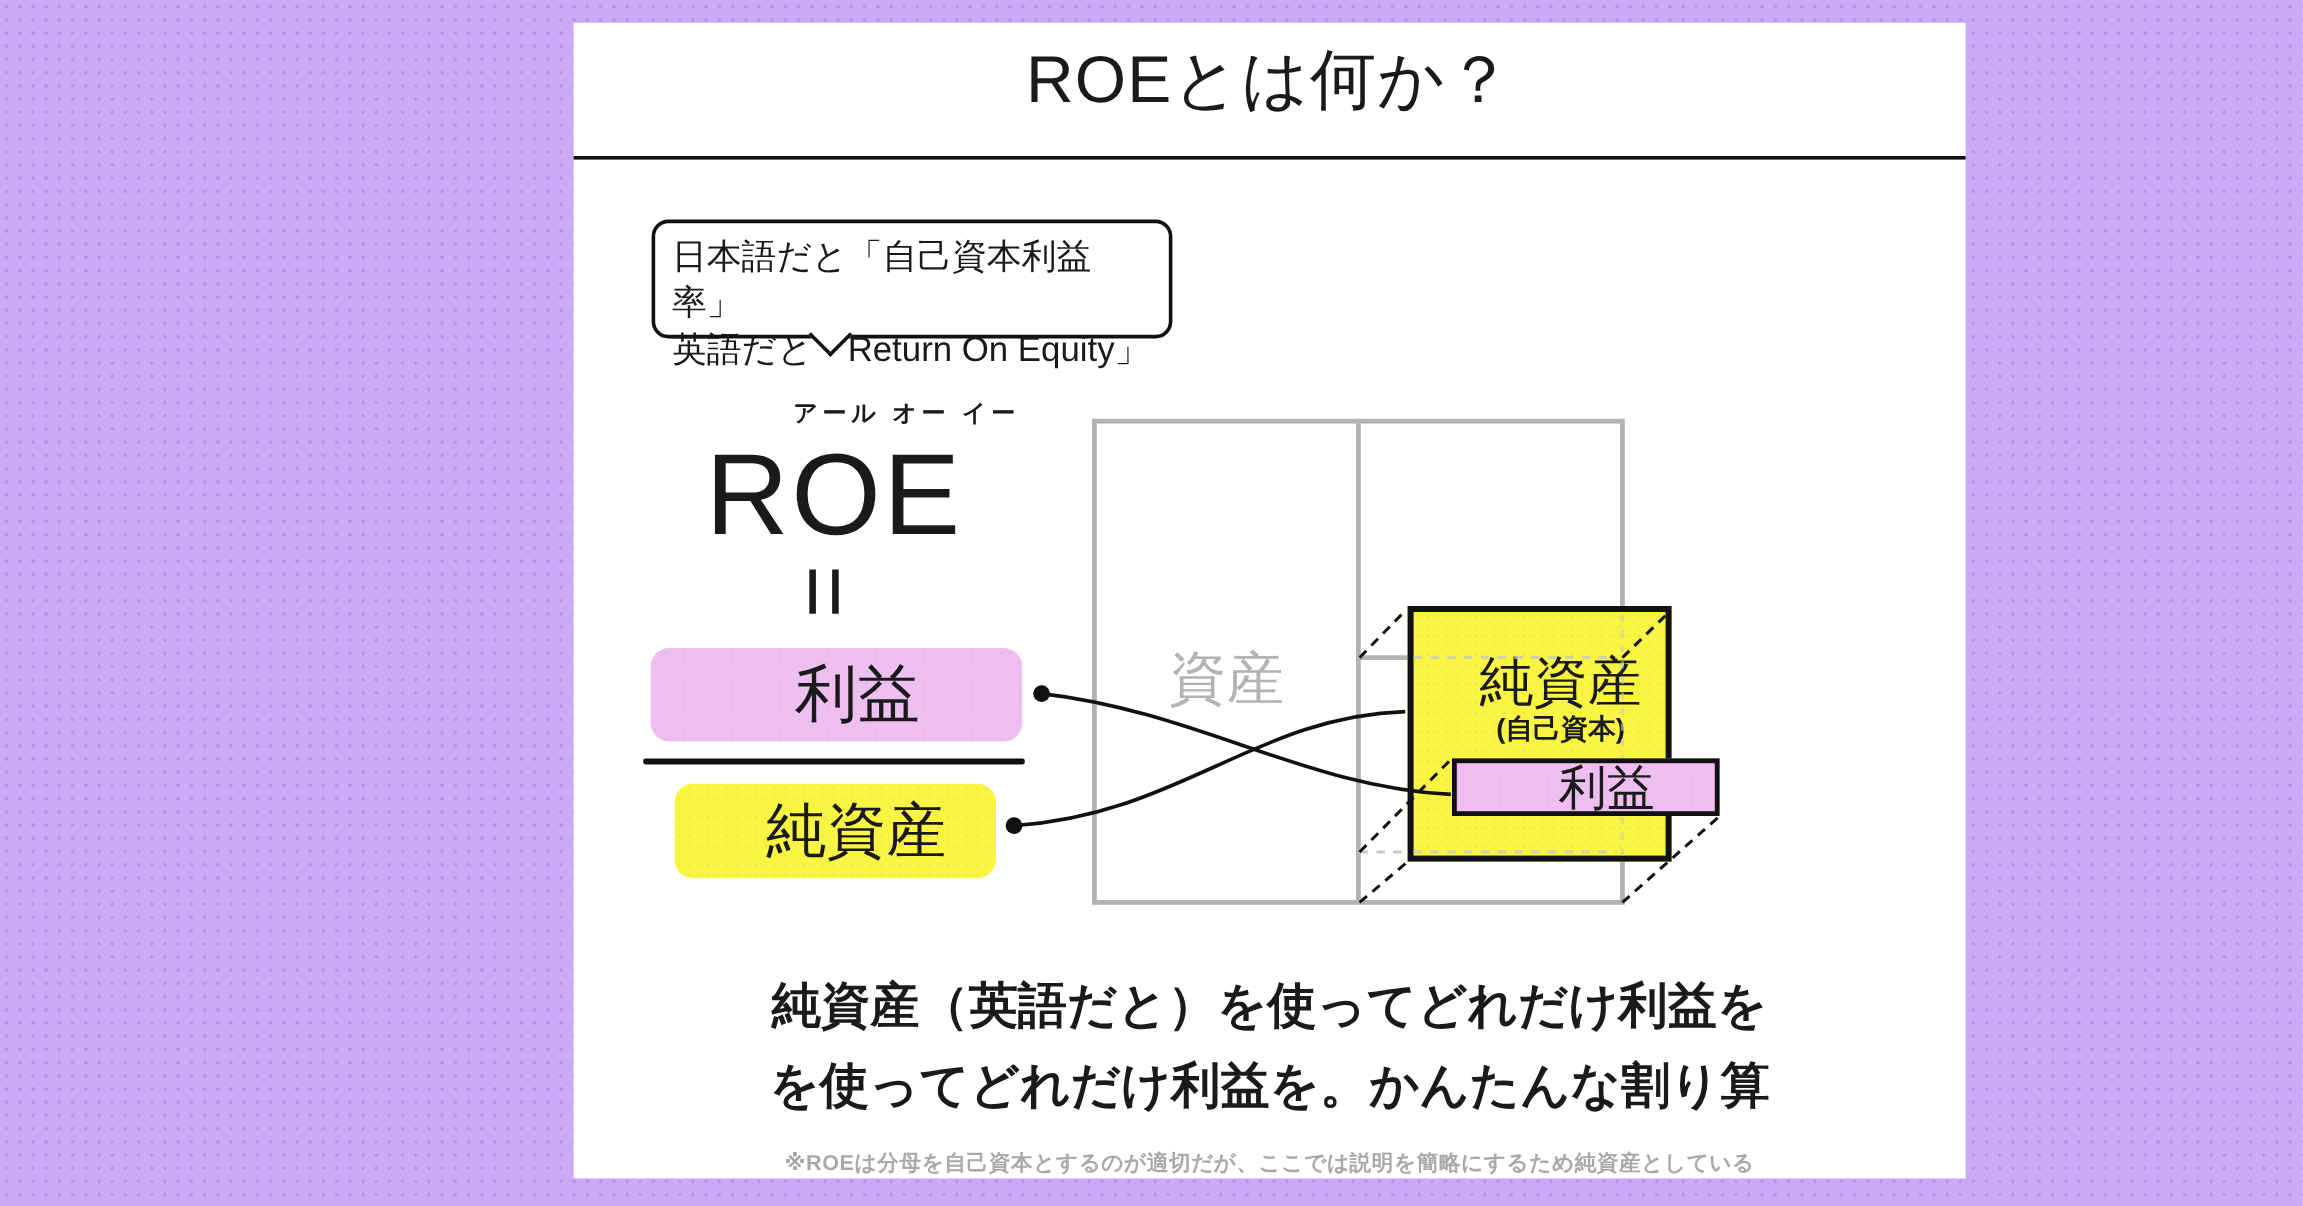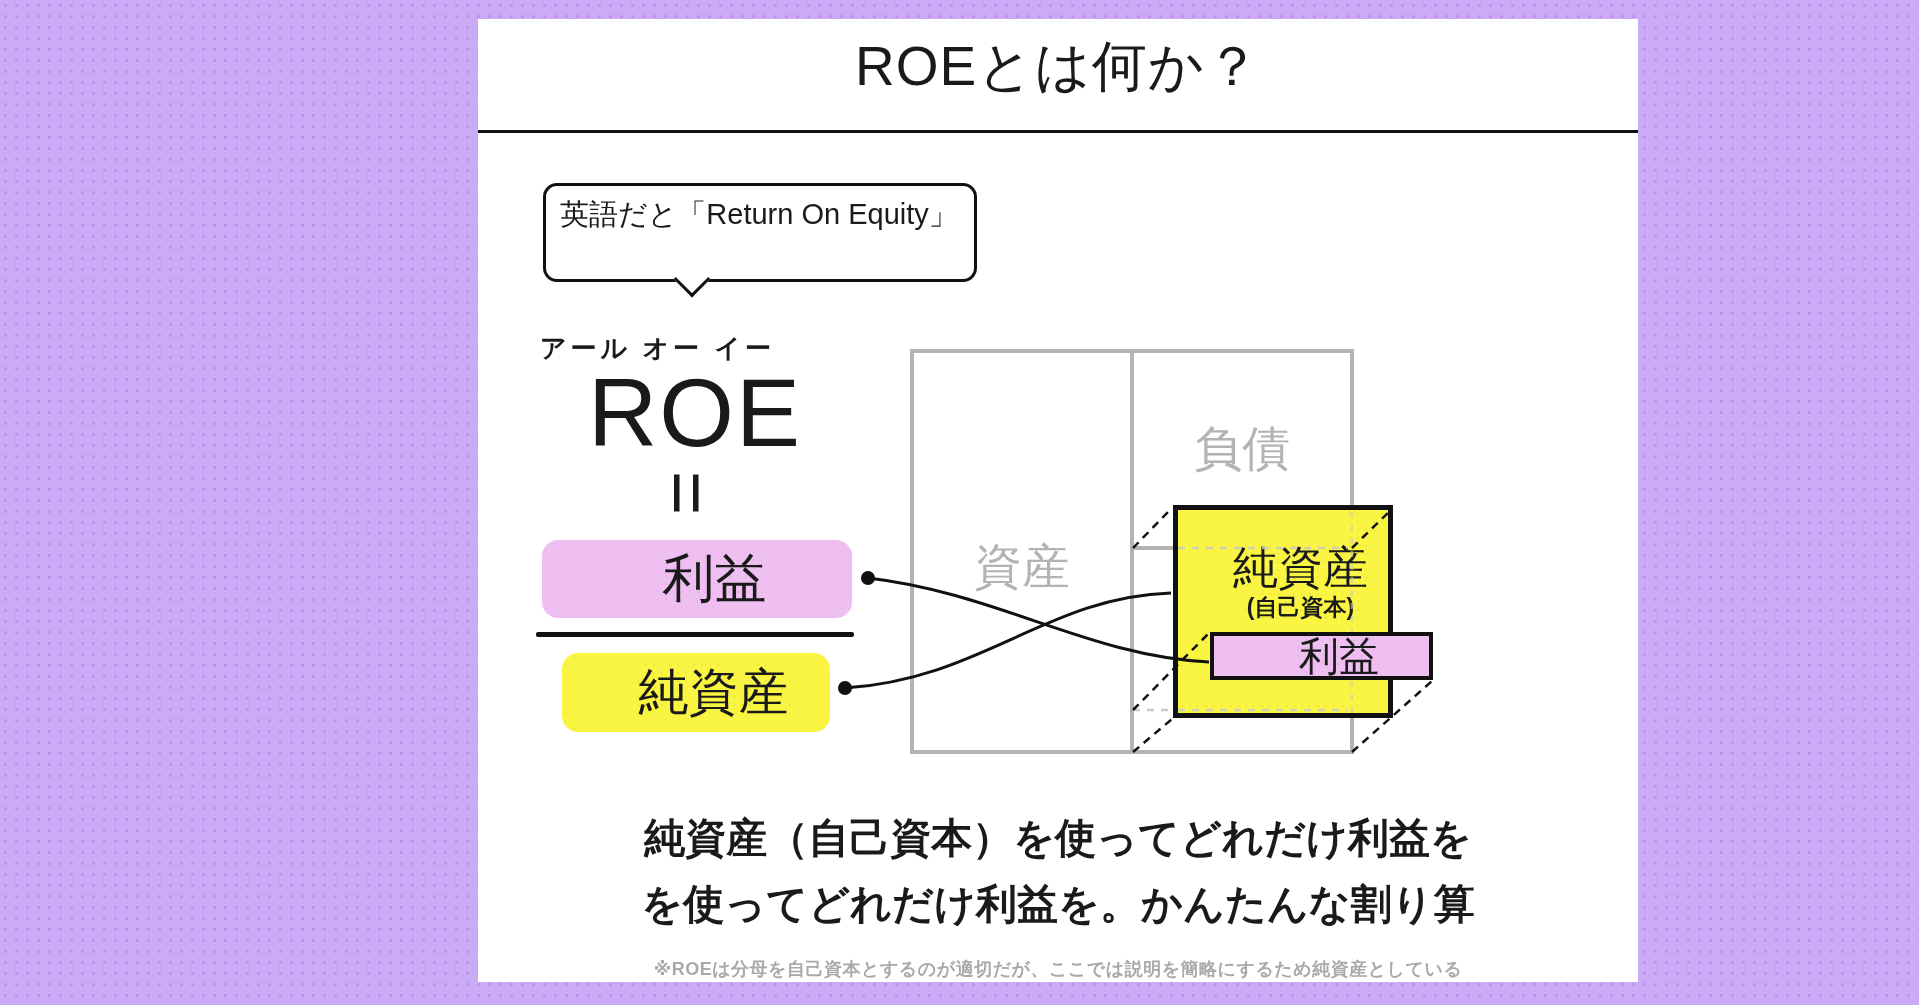--- a/index.html
+++ b/index.html
@@ -32,22 +32,22 @@
     z-index:5;
   }
   .bubble-tail {
     position:absolute; left:133px; top:calc(100% - 13px);
     width:26px; height:26px; background:#fff;
     border-right:3px solid #111; border-bottom:3px solid #111;
     transform:rotate(45deg);
   }
 
   .furigana {
-    left:62px; top:312px; width:310px; text-align:left;
-    font-size:26px; font-weight:700; letter-spacing:4px;
+    left:62px; top:312px; width:310px; text-align:right;
+    font-size:20px; font-weight:700; letter-spacing:4px;
   }
   .roe-big {
     left:62px; top:344px; width:310px; text-align:center;
     font-size:96px; font-weight:300; line-height:100px; letter-spacing:2px;
   }
   .equals {
     left:150px; top:444px; width:120px; height:60px;
     display:flex; align-items:center; justify-content:center;
     font-size:76px; font-weight:500; transform:rotate(90deg);
   }
@@ -100,20 +100,21 @@
 </style>
 </head>
 <body>
 
 <div class="card">
 
   <div class="abs title">ROEとは何か？</div>
   <div class="abs title-rule"></div>
 
   <div class="abs bubble">
+    <div>日本語だと「自己資本利益率」</div>
     <div>英語だと「Return On Equity」</div>
     <div class="bubble-tail"></div>
   </div>
 
   <div class="abs furigana">アール オー イー</div>
   <div class="abs roe-big">ROE</div>
   <div class="abs equals">=</div>
 
   <div class="abs frac-num dotfill">
     <span>利益</span>
@@ -124,21 +125,20 @@
   </div>
 
   <svg class="abs layer" viewBox="0 0 964 963">
     <rect x="434" y="332" width="440" height="401" fill="none" stroke="#b3b3b3" stroke-width="4"></rect>
     <line x1="654" y1="332" x2="654" y2="733" stroke="#b3b3b3" stroke-width="4"></line>
     <line x1="654" y1="529" x2="874" y2="529" stroke="#b3b3b3" stroke-width="4"></line>
     <line x1="655" y1="691" x2="874" y2="691" stroke="#c9c9c9" stroke-width="2.5" stroke-dasharray="7 7"></line>
   </svg>
 
   <div class="abs bs-label label-assets z2">資産</div>
-  <div class="abs bs-label label-liab z2">負債</div>
 
   <div class="abs ybox dotfill">
     <div class="main">純資産</div>
     <div class="sub">(自己資本)</div>
   </div>
 
   <svg class="abs layer z4" viewBox="0 0 964 963">
     <line x1="700" y1="529" x2="869" y2="529" stroke="#c9c9c9" stroke-width="2.5" stroke-dasharray="7 7" opacity="0.8"></line>
     <line x1="700" y1="691" x2="869" y2="691" stroke="#c9c9c9" stroke-width="2.5" stroke-dasharray="7 7" opacity="0.8"></line>
     <line x1="874" y1="493" x2="874" y2="694" stroke="#c9c9c9" stroke-width="2.5" stroke-dasharray="6 7" opacity="0.6"></line>
@@ -156,19 +156,19 @@
       <line x1="874" y1="733" x2="954" y2="662"></line>
       <line x1="655" y1="691" x2="731" y2="614"></line>
     </g>
     <path d="M 390 559 C 520 574, 610 637, 731 643" fill="none" stroke="#111" stroke-width="3"></path>
     <path d="M 367 669 C 505 660, 568 578, 693 574" fill="none" stroke="#111" stroke-width="3"></path>
     <circle cx="390" cy="559" r="7" fill="#111"></circle>
     <circle cx="367" cy="669" r="7" fill="#111"></circle>
   </svg>
 
   <div class="abs desc">
-    <div>純資産（自己資本）を使ってどれだけ利益を</div>
+    <div>純資産（英語だと）を使ってどれだけ利益を</div>
     <div>を使ってどれだけ利益を。かんたんな割り算</div>
   </div>
 
   <div class="abs footnote">※ROEは分母を自己資本とするのが適切だが、ここでは説明を簡略にするため純資産としている</div>
 
 </div>
 
 </body></html>

